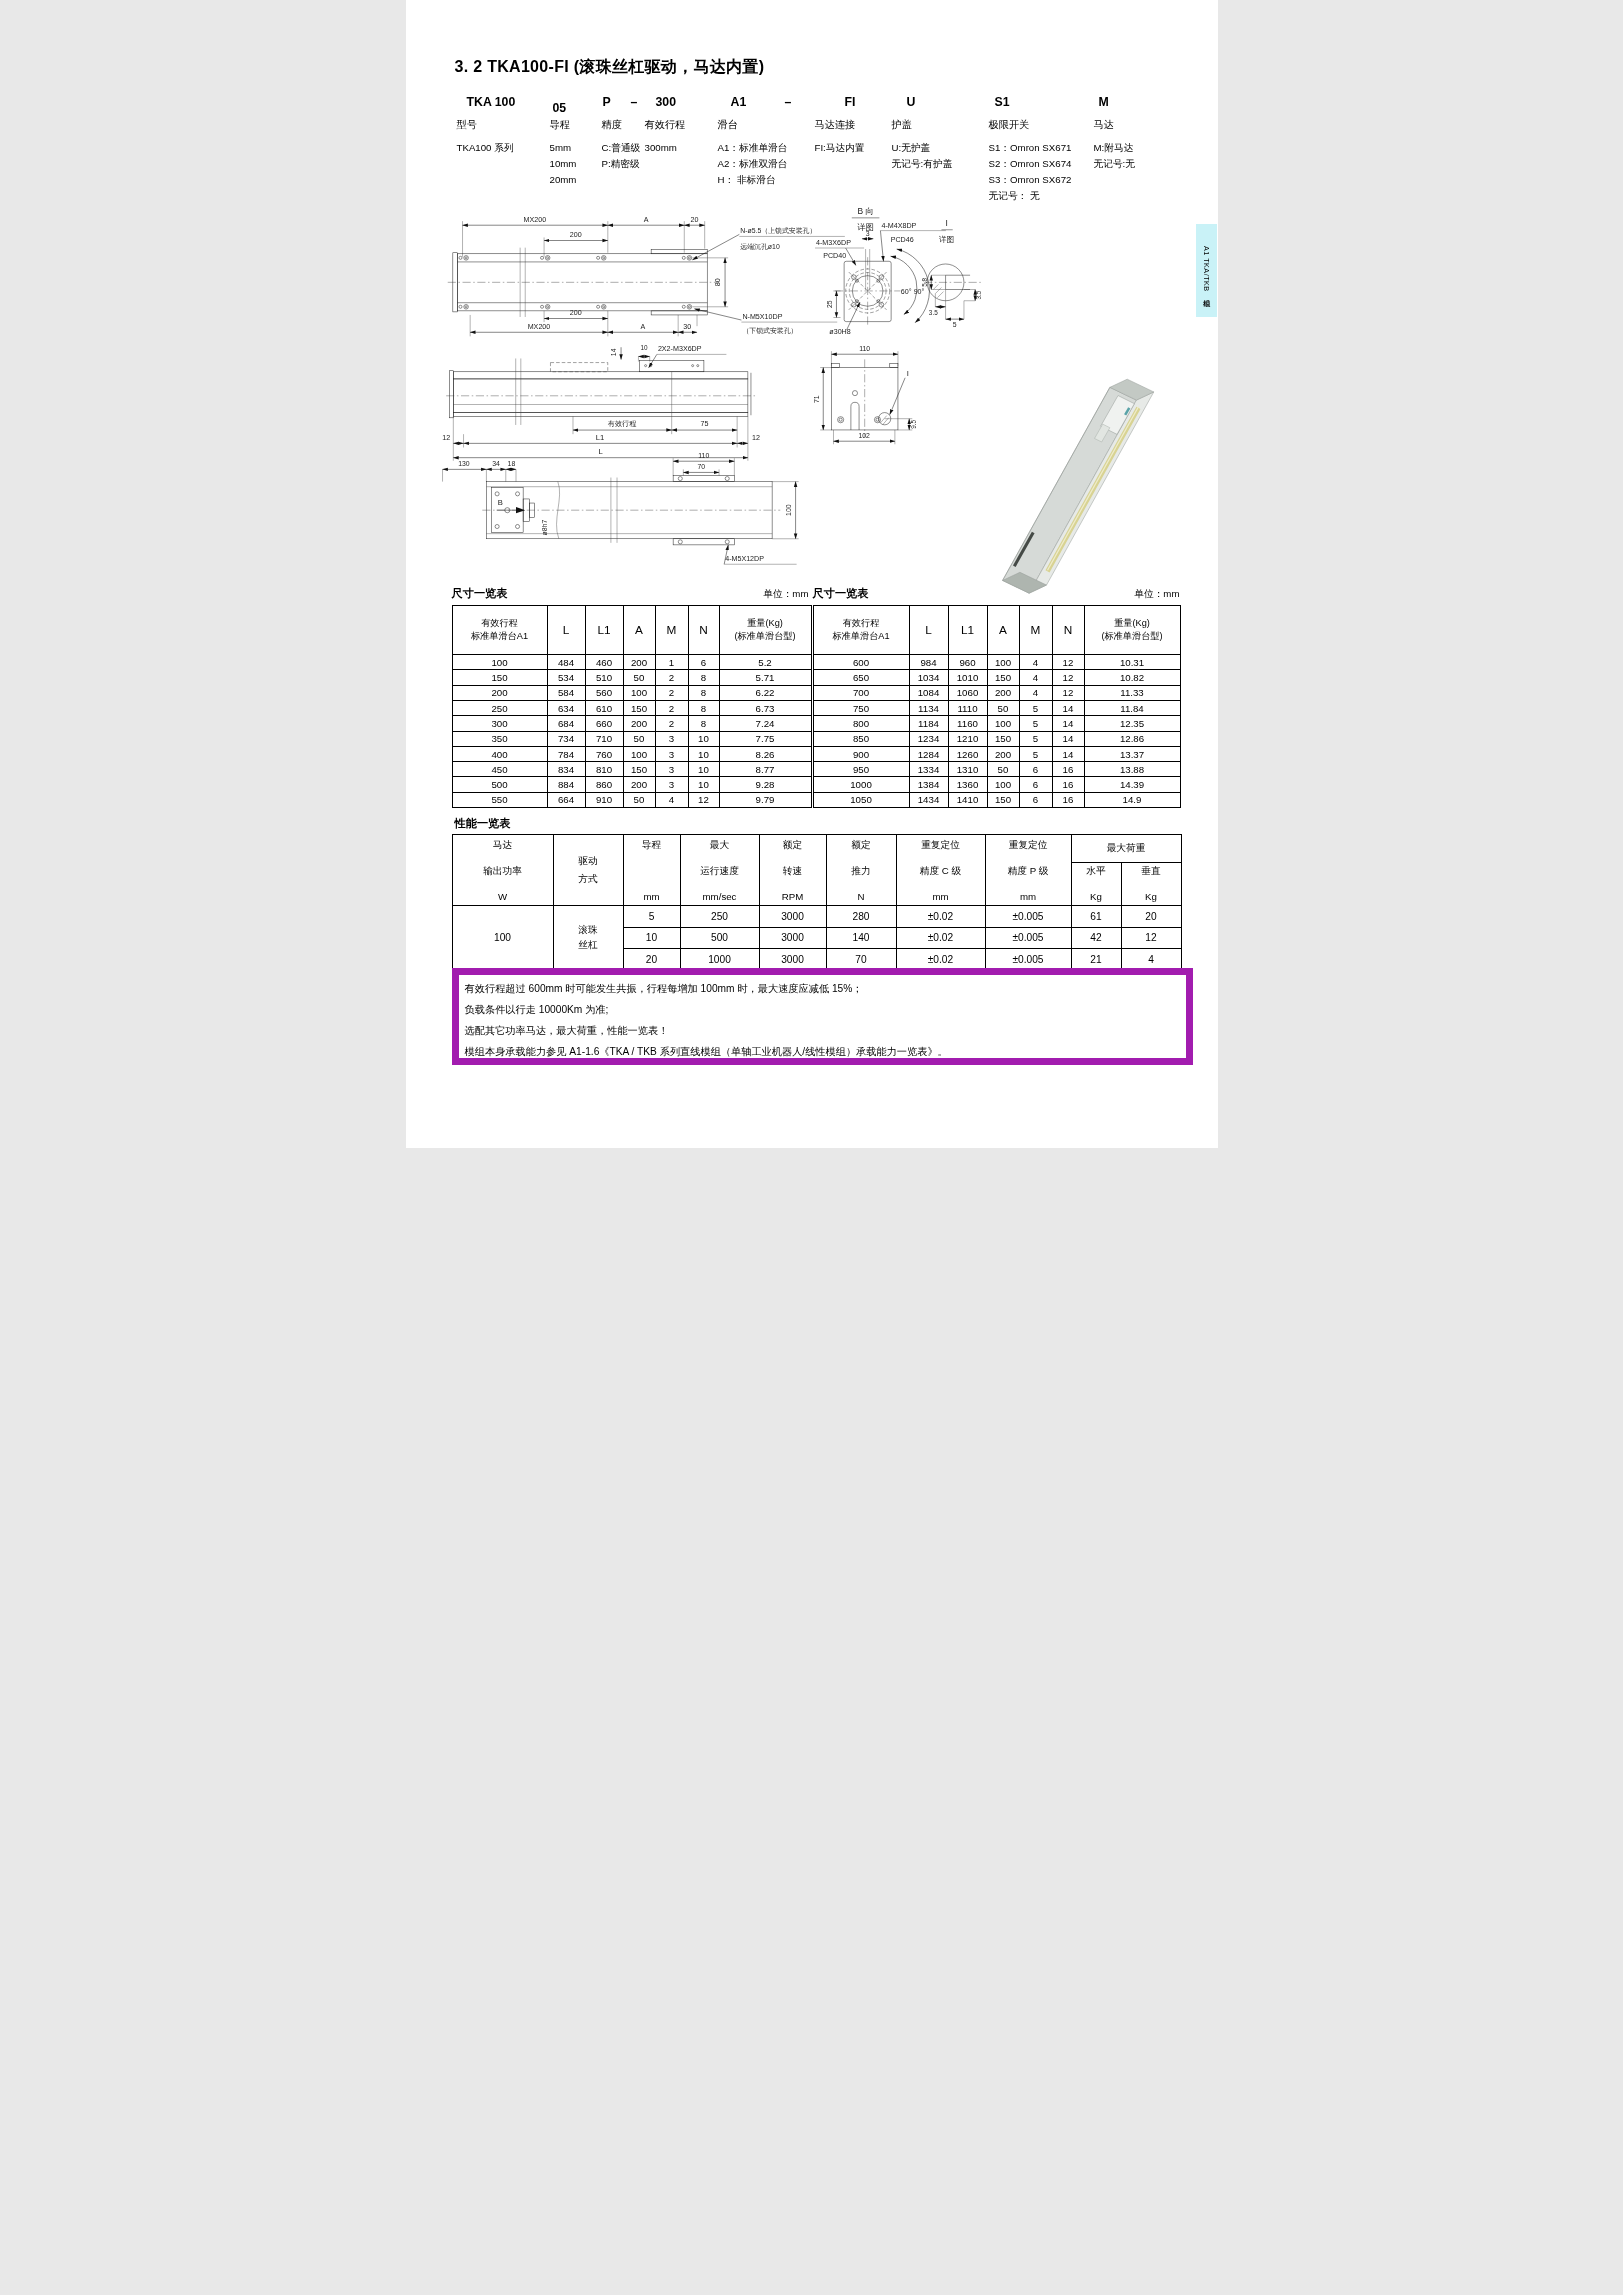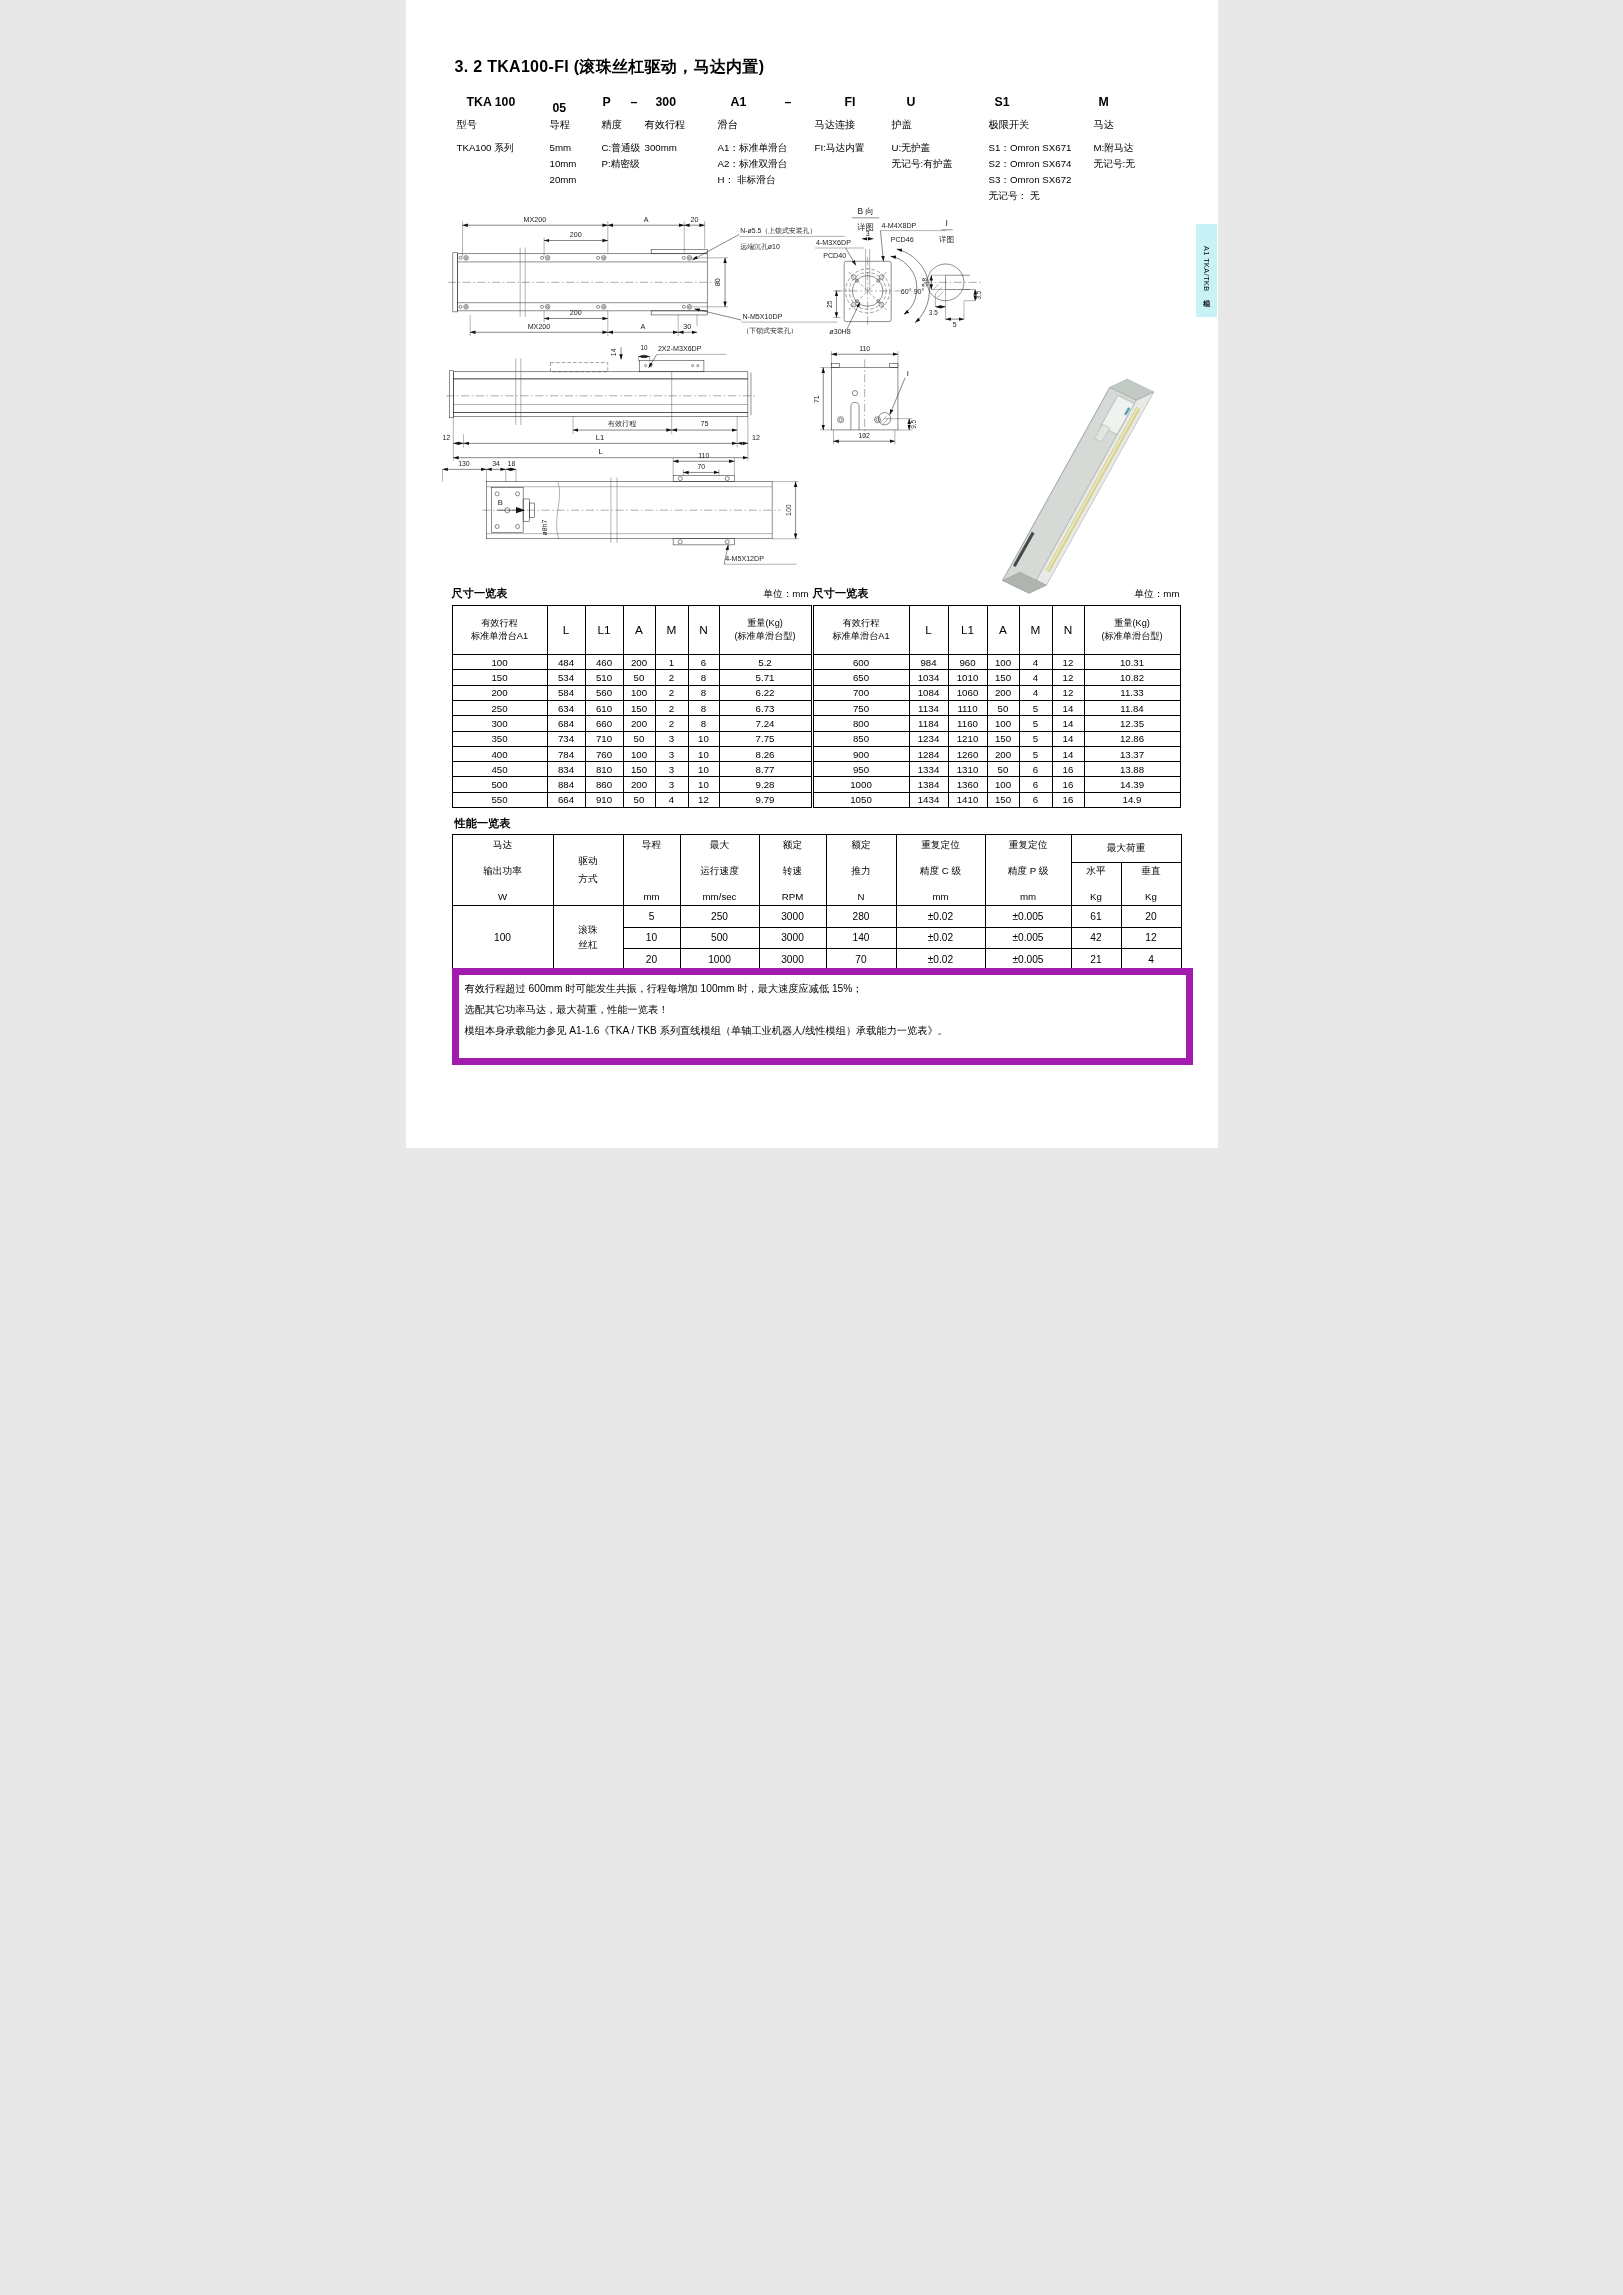--- a/index.html
+++ b/index.html
@@ -801,18 +801,19 @@
         <td>±0.02</td>
           <td>±0.005</td>
         <td>21</td>
           <td>4</td>
       </tr>
     </tbody>
   </table>
 
   <div class="abs notes" style="left:46px; top:968px; width:721px; height:80px;">
     <div>有效行程超过 600mm 时可能发生共振，行程每增加 100mm 时，最大速度应减低 15%；</div>
+    <div>负载条件以行走 10000Km 为准;</div>
     <div>选配其它功率马达，最大荷重，性能一览表！</div>
     <div>模组本身承载能力参见 A1-1.6《TKA / TKB 系列直线模组（单轴工业机器人/线性模组）承载能力一览表》。</div>
   </div>
 
 </div>
 
 
 </body></html>

